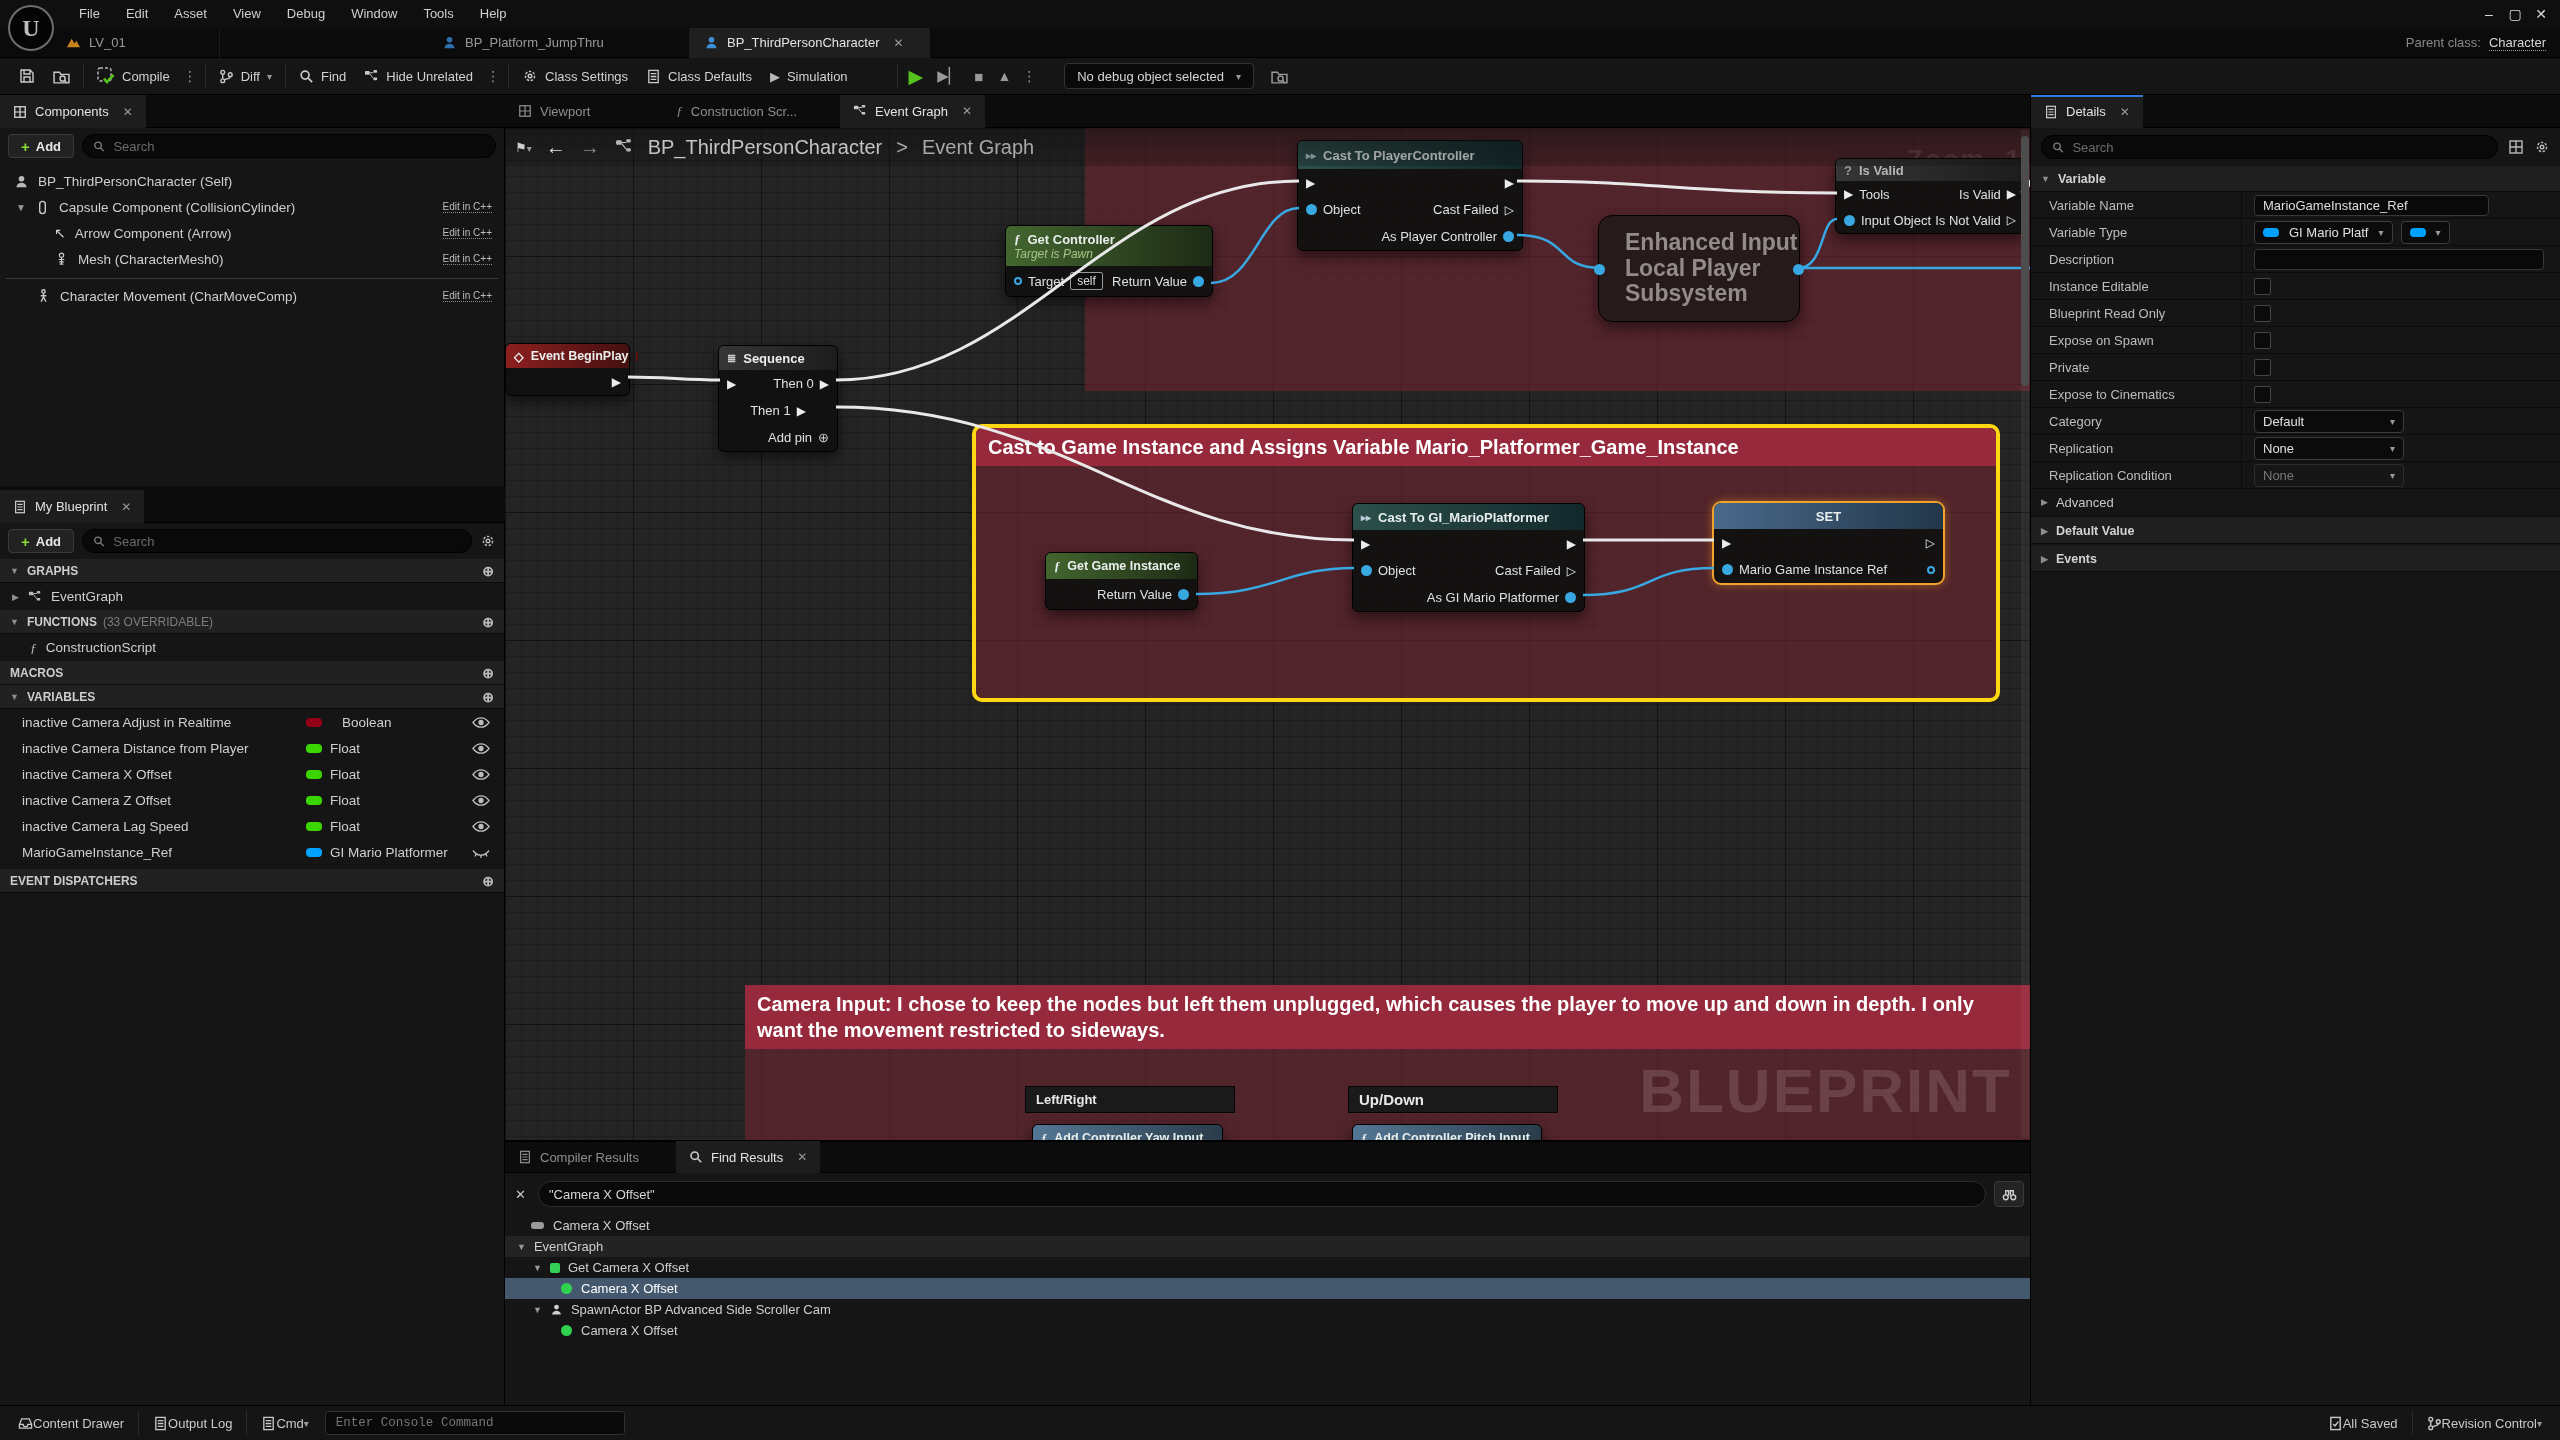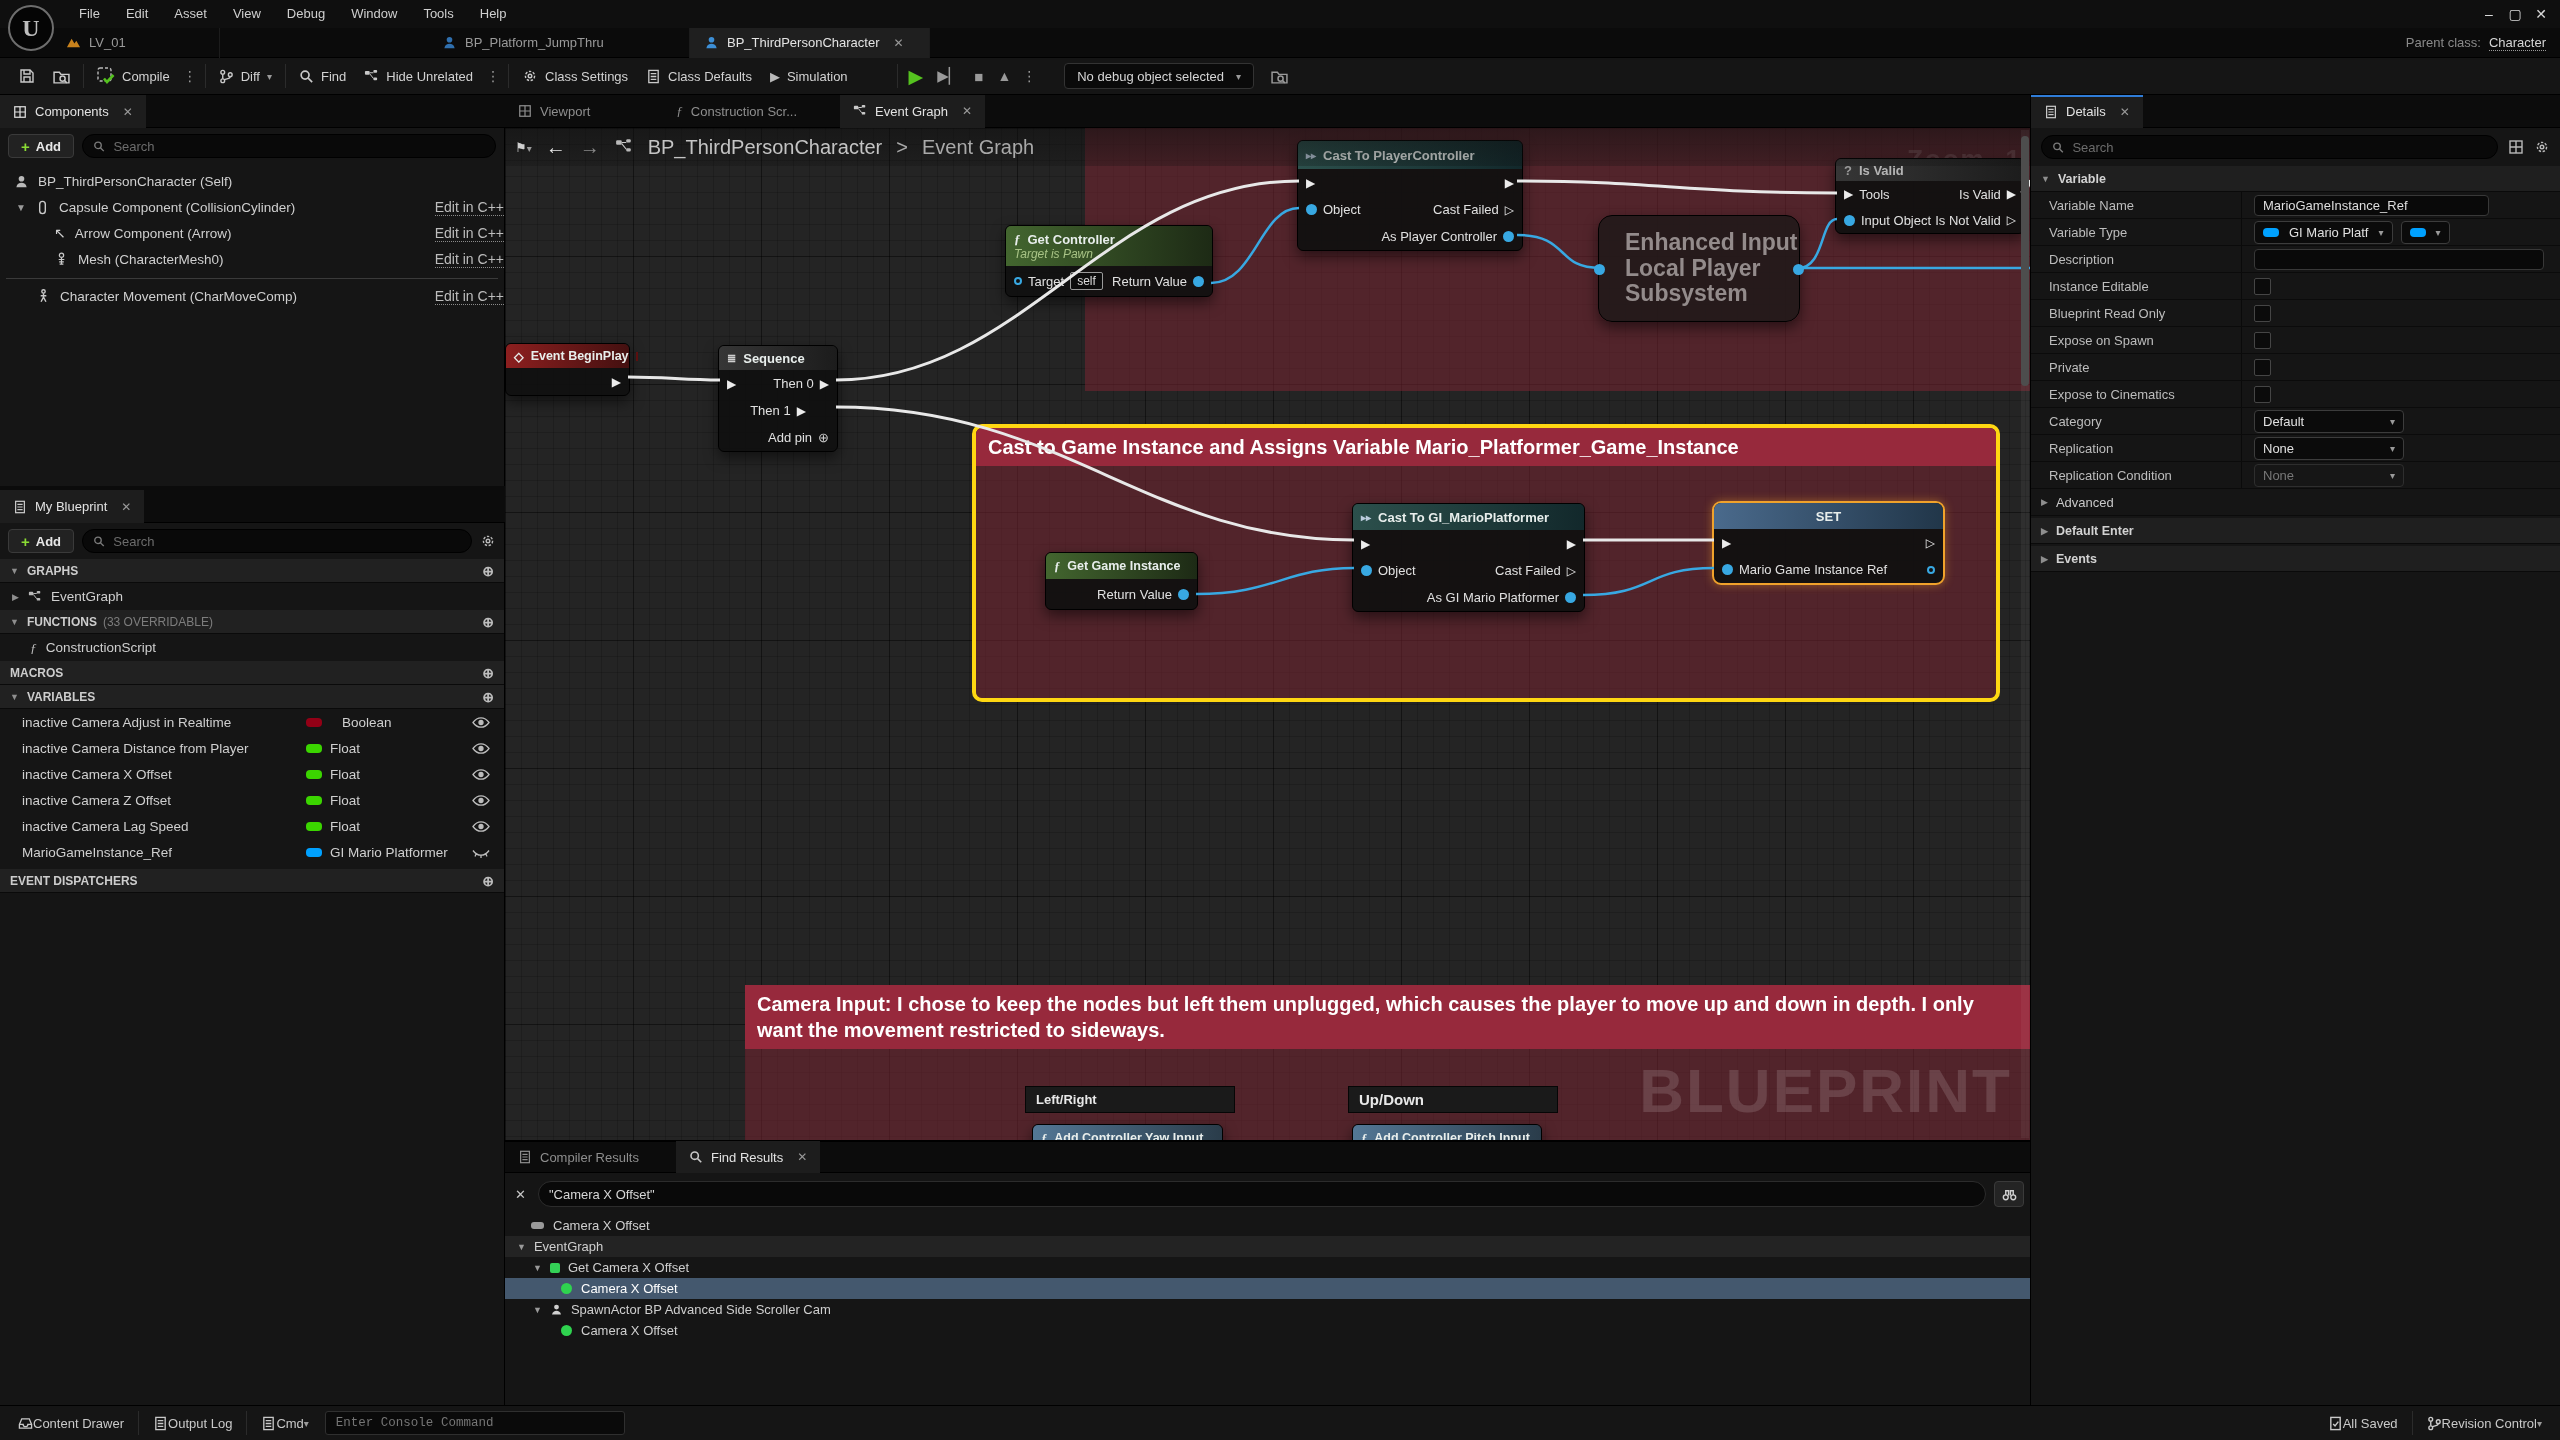--- a/index.html
+++ b/index.html
@@ -31,21 +31,21 @@
   .addbtn{display:inline-flex;align-items:center;gap:6px;background:#222;border:1px solid #3a3a3a;border-radius:4px;
           height:24px;padding:0 12px;color:#e8e8e8;font-weight:bold}
   .plus{color:#8bdc34;font-weight:bold;font-size:15px}
   .search{display:flex;align-items:center;gap:8px;background:#090909;border:1px solid #000;border-radius:12px;height:24px;padding:0 10px}
   .search input{background:transparent;border:0;color:#cfcfcf;width:100%;font-size:13px}
   .search input::placeholder{color:#6c6c6c}
   .sect{display:flex;align-items:center;background:#212121;height:24px;padding:0 10px;font-weight:bold;font-size:12px;color:#cdcdcd;border-bottom:1px solid #0a0a0a}
   .sect .sp{flex:1}
   .oplus{color:#bdbdbd;font-size:14px}
   .trow{display:flex;align-items:center;height:26px;font-size:13.5px;color:#cfcfcf}
-  .editcpp{margin-left:auto;color:#bdbdbd;border-bottom:1px dotted #8a8a8a;font-size:14px}
+  .editcpp{margin-left:auto;margin-right:12px;color:#bdbdbd;border-bottom:1px dotted #8a8a8a;font-size:10px}
   .pill{width:16px;height:9px;border-radius:4px;display:inline-block}
   .dis{color:#6e6e6e}
 
   
   #canvas{position:absolute;left:505px;top:128px;width:1525px;height:1012px;overflow:hidden;
     background-color:#242424;
     background-image:
       linear-gradient(rgba(0,0,0,.38) 1px,transparent 1px),
       linear-gradient(90deg,rgba(0,0,0,.38) 1px,transparent 1px),
       linear-gradient(rgba(0,0,0,.16) 1px,transparent 1px),
@@ -910,21 +910,21 @@
         </span>
       </span>
     </div>
 
     <div class="drow" style="padding-left:10px;gap:8px">
       <span style="color:#8e8e8e;font-size:9px">▶</span>
       <span>Advanced</span>
     </div>
     <div class="dsect" style="margin-top:2px">
       <span style="color:#8e8e8e;font-size:9px">▶</span>
-      <span>Default Enter</span>
+      <span>Default Value</span>
     </div>
     <div class="dsect" style="margin-top:2px">
       <span style="color:#8e8e8e;font-size:9px">▶</span>
       <span>Events</span>
     </div>
   </div>
 
   <div class="abs flex" style="left:0;top:1405px;width:2560px;height:35px;background:#151515;border-top:1px solid #000;padding:0 8px">
     <span class="sbtn">
       <svg width="15" height="15" color="#c9c9c9">

